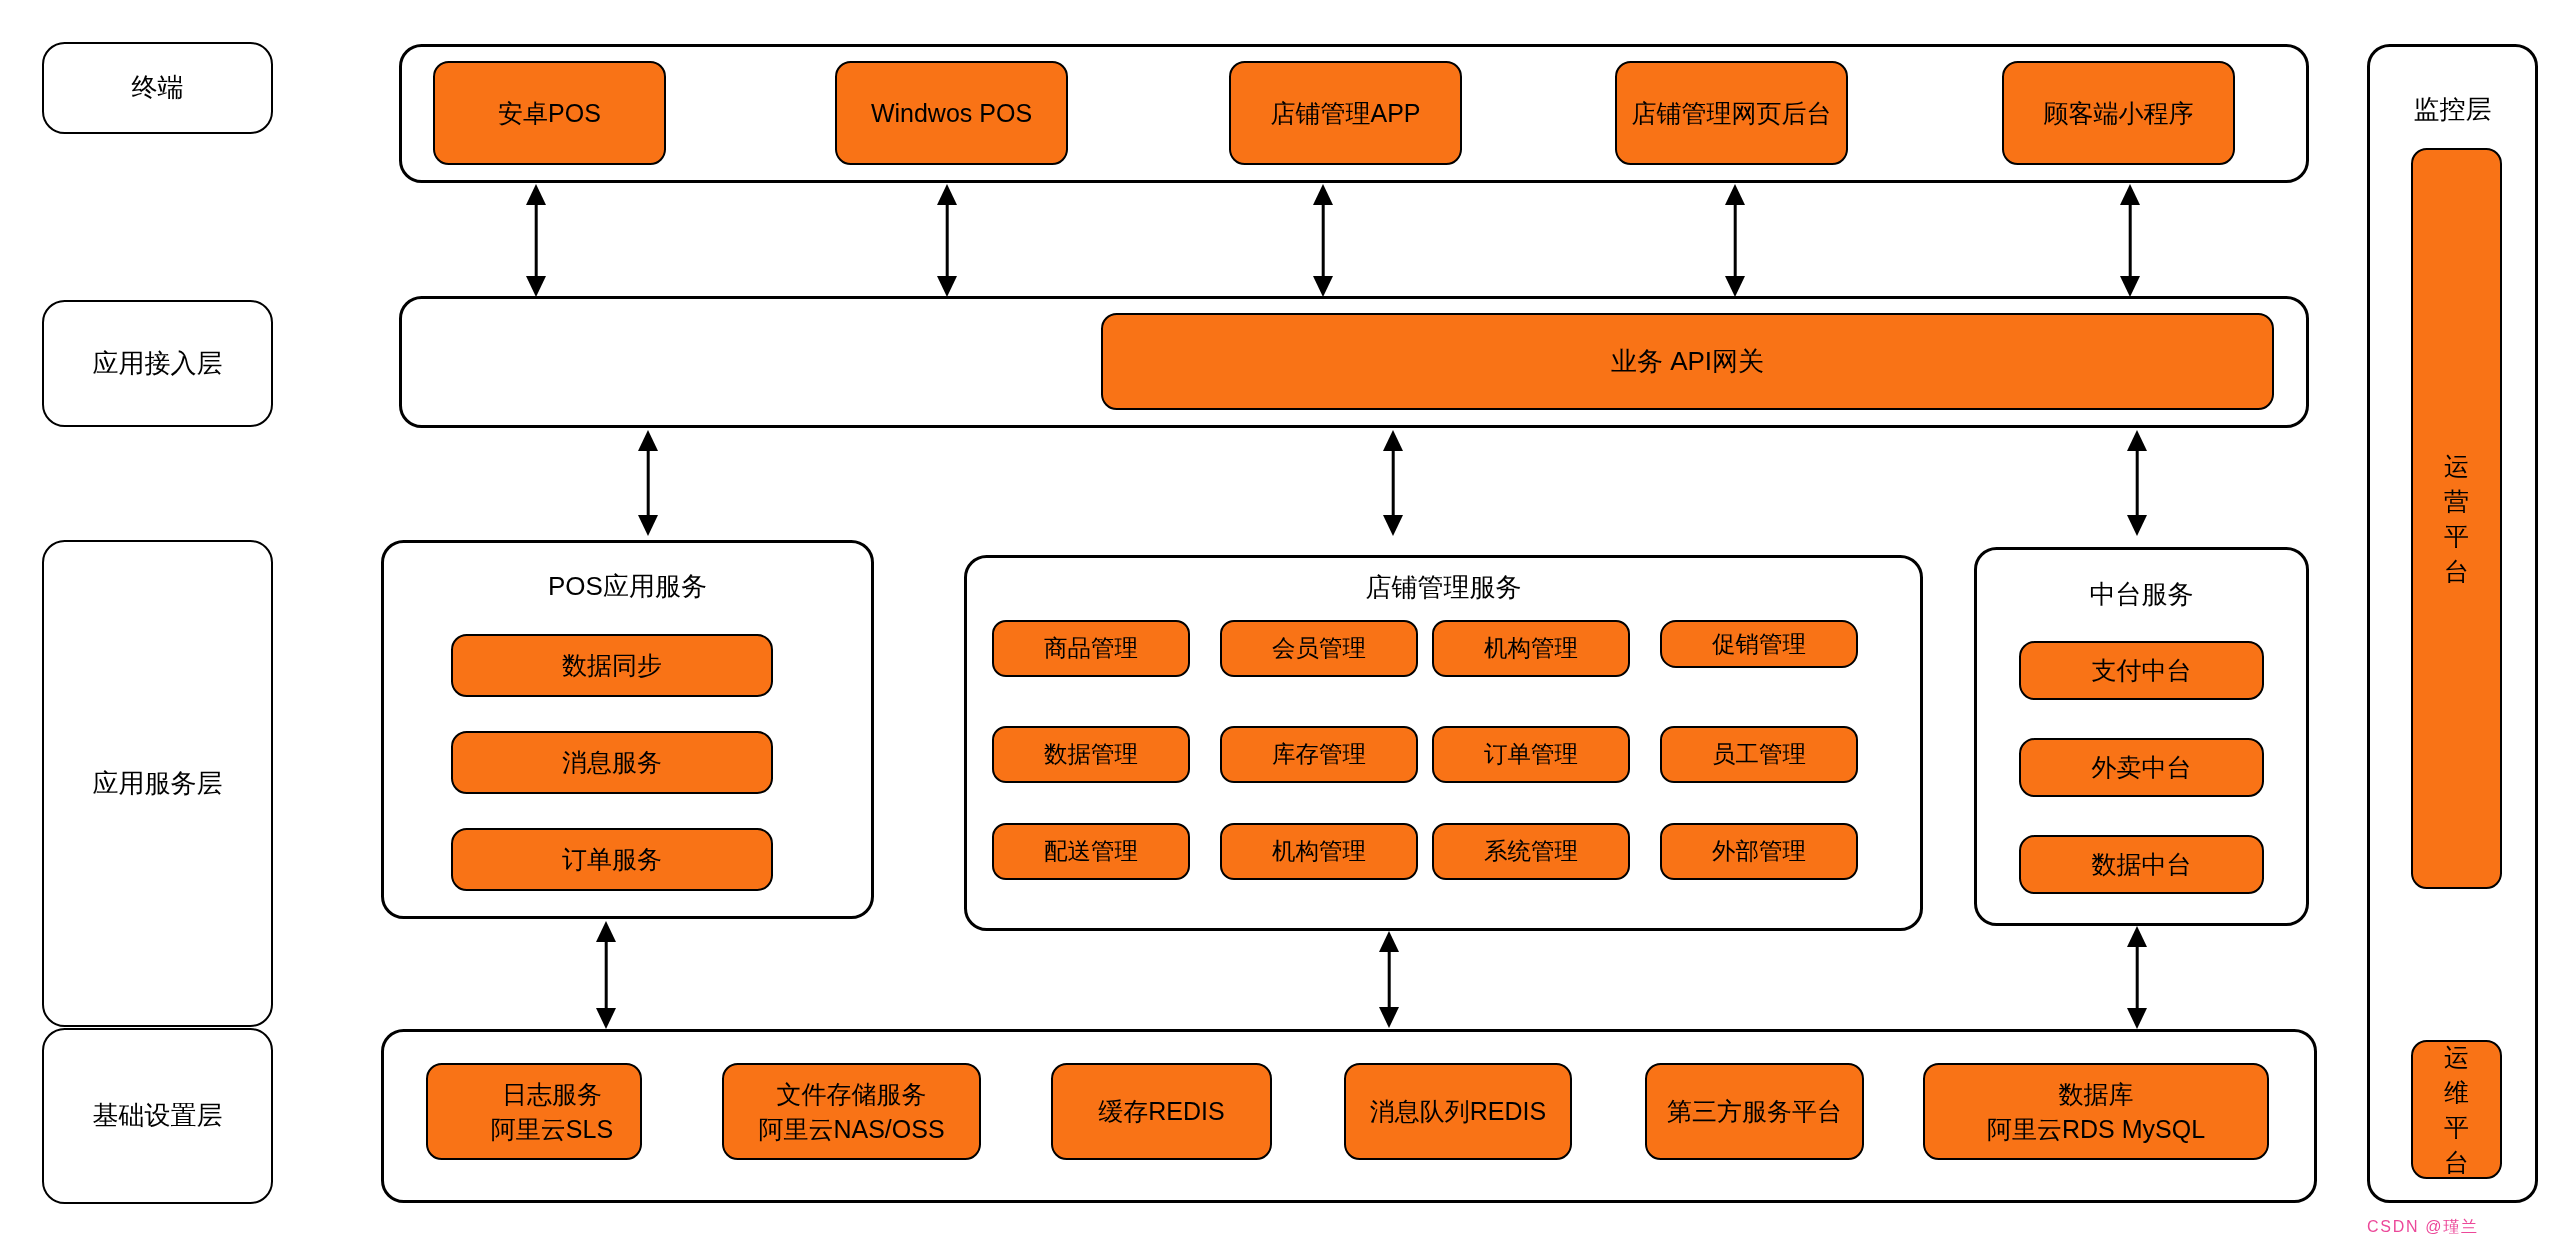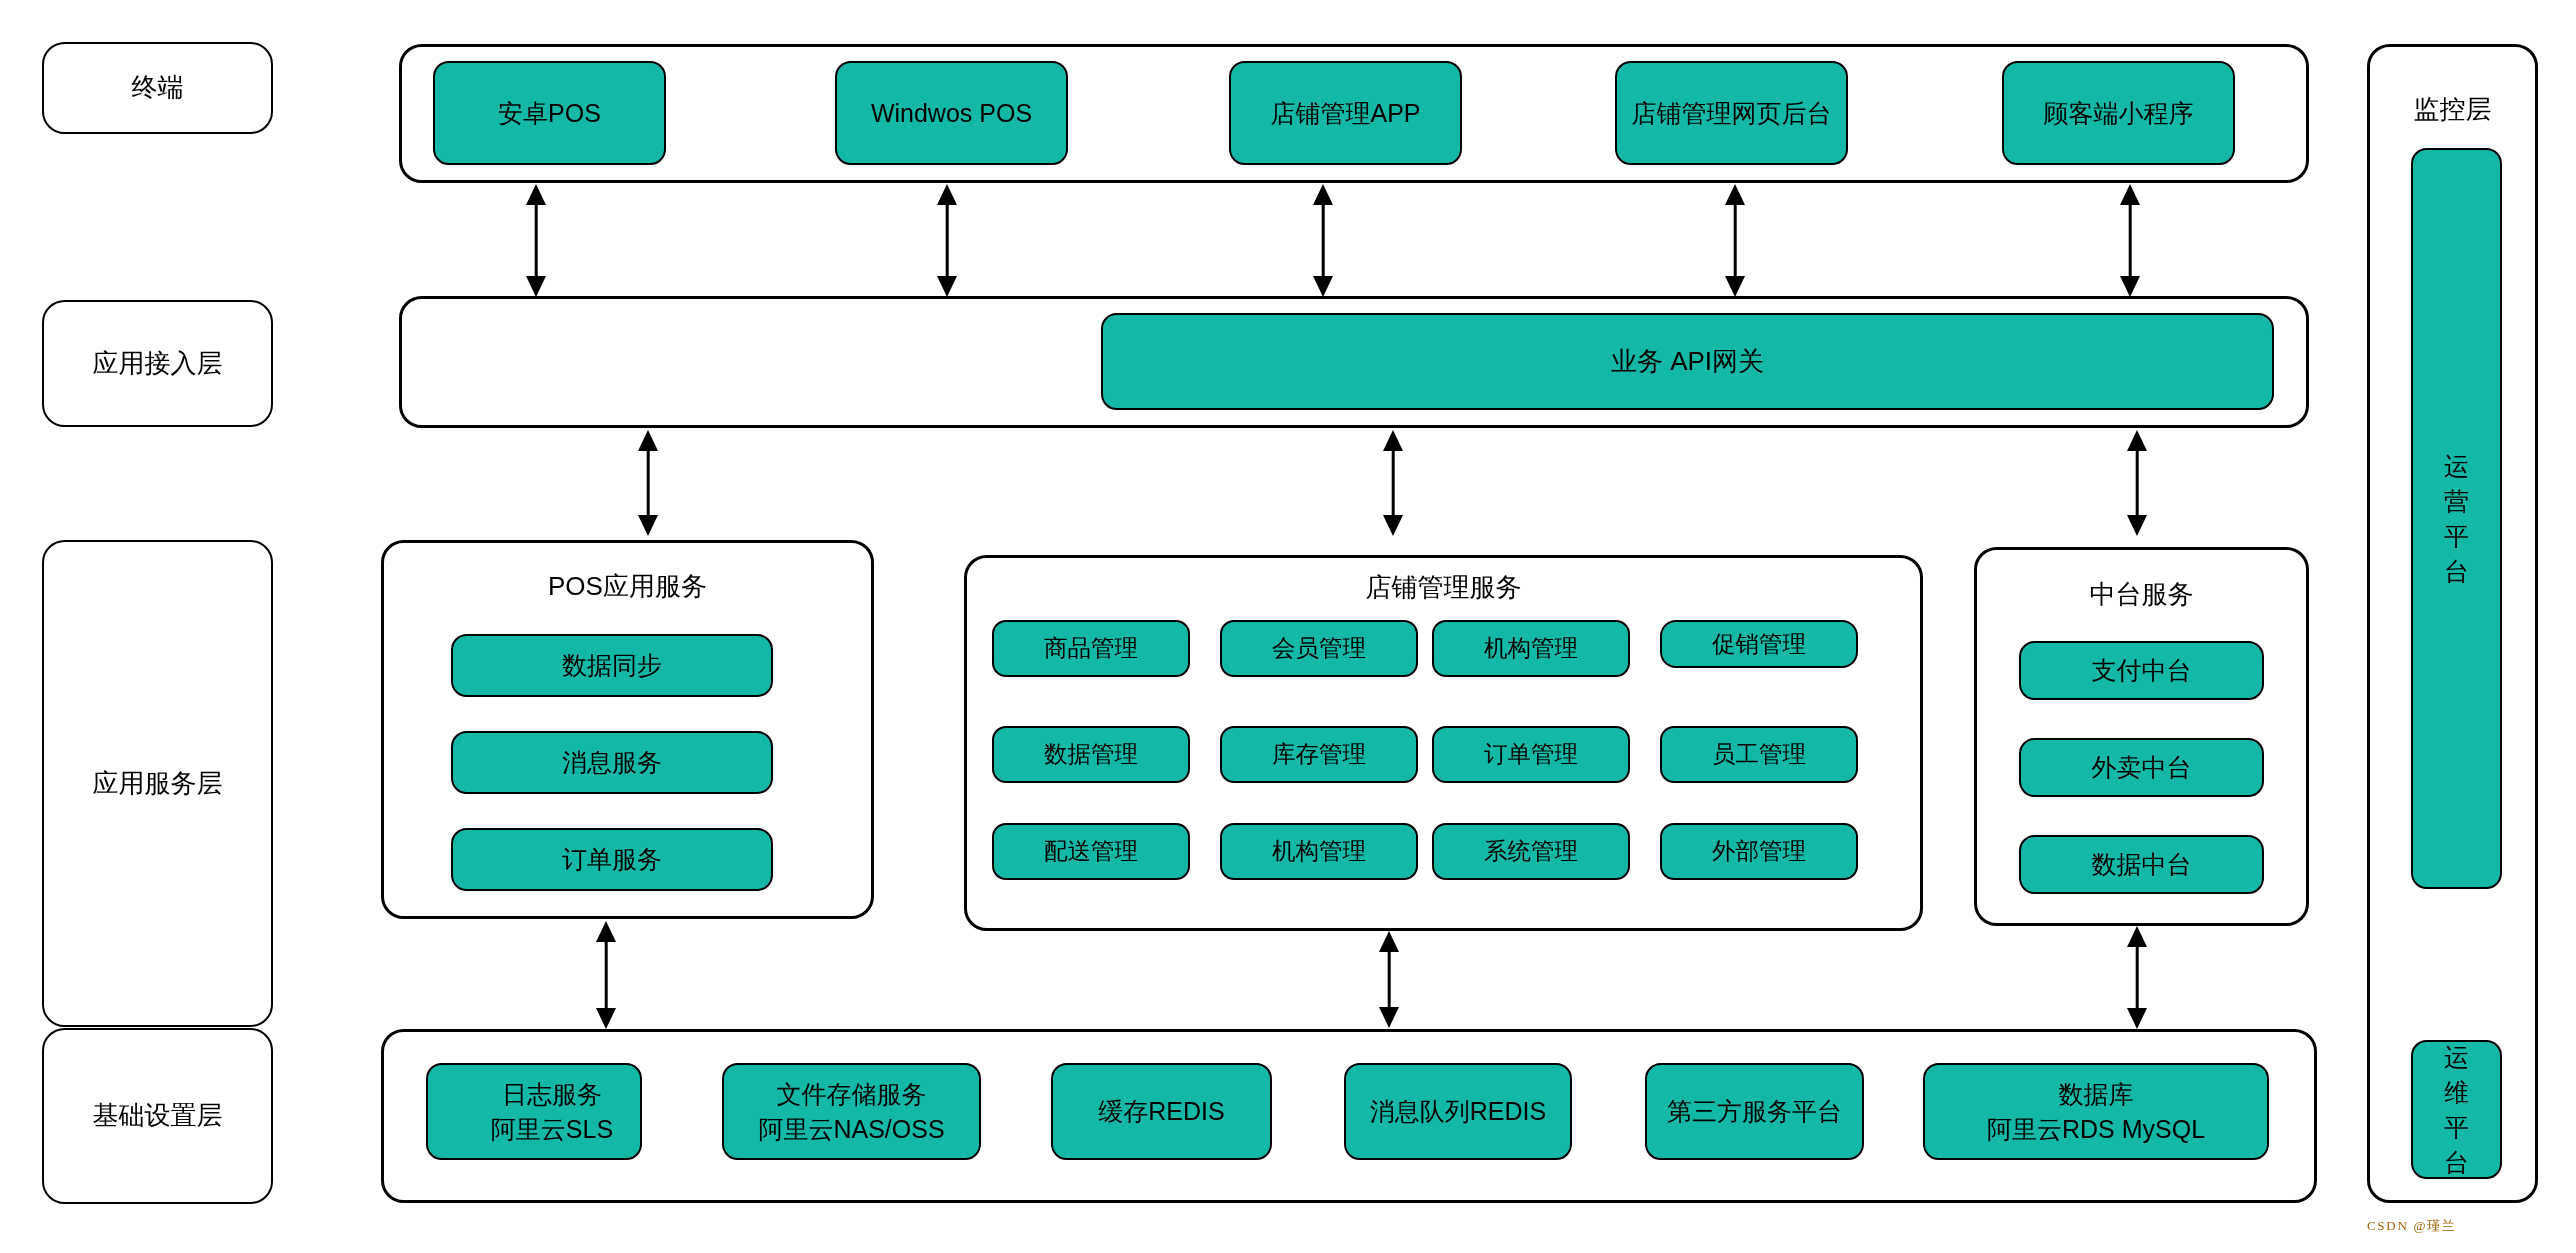--- a/index.html
+++ b/index.html
@@ -45,21 +45,21 @@
     font-size:26px;
     line-height:1;
   }
 
   
   .node{
     position:absolute;
     box-sizing:border-box;
     border:2.6px solid #000;
     border-radius:15.7px;
-    background:#14b8a6;
+    background:#f97316;
     display:flex;
     align-items:center;
     justify-content:center;
     text-align:center;
     font-size:25px;
     line-height:1.4;
     white-space:pre-line;
   }
   .node.sm{font-size:23.5px;border-radius:14px;}
 
@@ -71,25 +71,25 @@
   }
   .arrow .head{
     position:absolute;left:50%;transform:translateX(-50%);
     width:0;height:0;border-left:10.4px solid transparent;border-right:10.4px solid transparent;
   }
   .arrow .head.up{border-bottom:21px solid #000;top:0;}
   .arrow .head.down{border-top:21px solid #000;bottom:0;}
 
   .watermark{
     position:absolute;
-    font-size:13px;
-    color:#a16207;
+    font-size:16px;
+    color:#ec4899;
     letter-spacing:1.7px;
     white-space:nowrap;
-    font-family:Liberation Serif, serif;
+    font-family:Liberation Sans, sans-serif;
   }
 
   
   .narrow-text{
     display:block;
     width:100%;
     padding:0 22px;
     box-sizing:border-box;
     word-break:break-all;
   }

